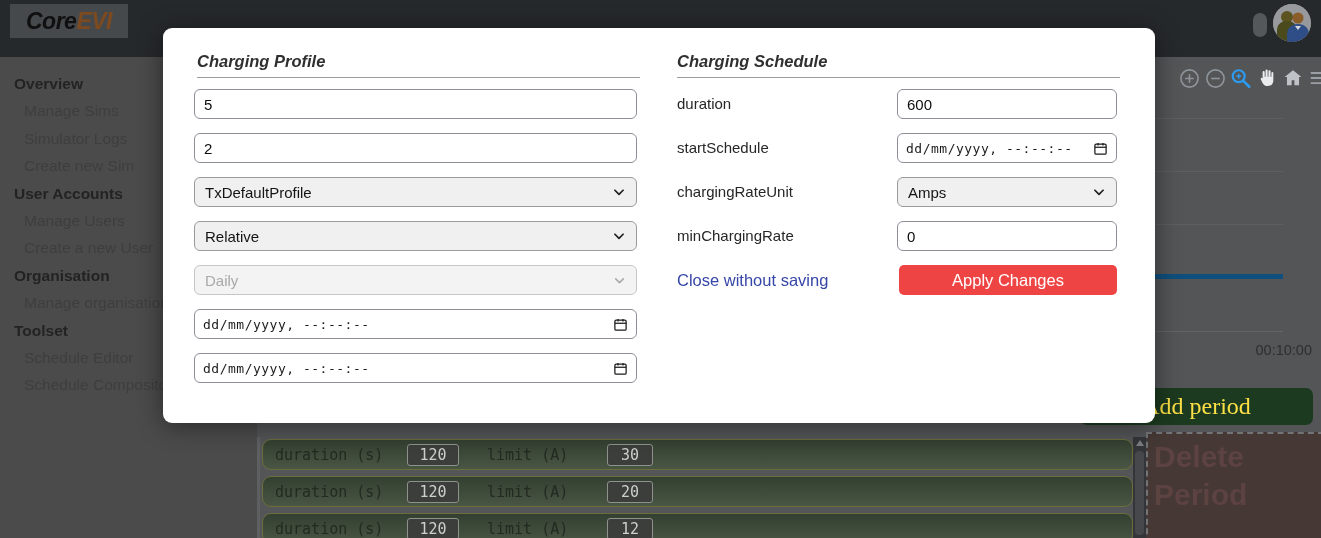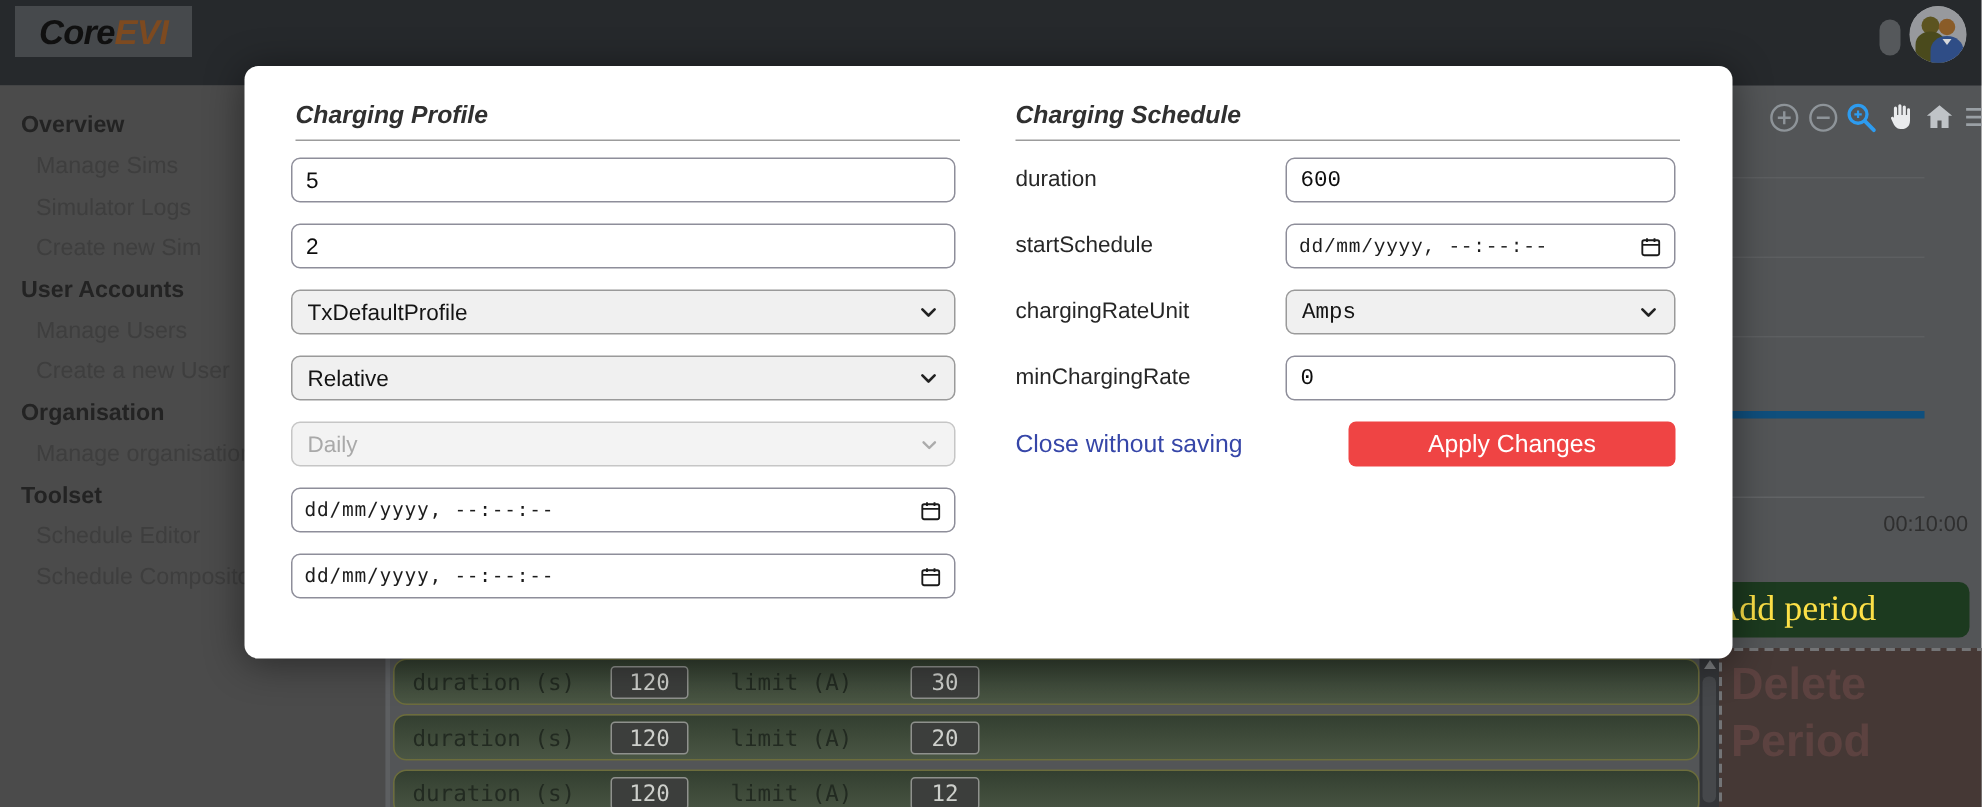--- a/index.html
+++ b/index.html
@@ -63,37 +63,37 @@
   .period-row .plabel2 { margin-left:28px; width:96px; }
   .pinput {
     width:52px; height:22px; margin-left:20px;
     background:#3c3e3c; border:1px solid #8f918d; border-radius:3px;
     color:#cdcfcb; text-align:center;
     font-family:"DejaVu Sans Mono", monospace; font-size:15px;
   }
   .pinput.limit { width:46px; margin-left:24px; }
   
   .modal {
-    position:absolute; left:163px; top:44px; width:992px; height:395px;
+    position:absolute; left:163px; top:28px; width:992px; height:395px;
     background:#ffffff; border-radius:9px;
     box-shadow:0 3px 26px rgba(0,0,0,0.45);
   }
   .mcol { position:absolute; top:0; width:443px; }
   .mcol-1 { left:34px; }
   .mcol-2 { left:514px; }
   .mhead {
     margin-top:24px; padding-bottom:6px;
     border-bottom:1px solid #9c9c9c;
     font-size:16.5px; font-weight:bold; font-style:italic; color:#303030;
   }
   .frow { position:relative; height:30px; margin-top:14px; }
   .frow.first { margin-top:11px; }
   .flabel { font-size:15px; color:#272727; line-height:30px; }
   .fctrl { position:absolute; right:3px; top:0; width:222px; height:30px; }
-  .mcol-2 .fctrl { width:260px;font-family:Liberation Mono, monospace; }
+  .mcol-2 .fctrl { width:220px; }
   .txt-input {
     width:100%; height:30px; border:1px solid #8e8e9a; border-radius:6px;
     padding:0 9px; font-size:15px; color:#0d0d0d;
     font-family:"Liberation Sans", sans-serif; background:#ffffff;
   }
   .selectbox {
     width:100%; height:30px; background:#f0f0f0;
     border:1px solid #9a9a9a; border-radius:6px;
     display:flex; align-items:center; padding:0 10px;
     font-size:15px; color:#141414; cursor:default;

